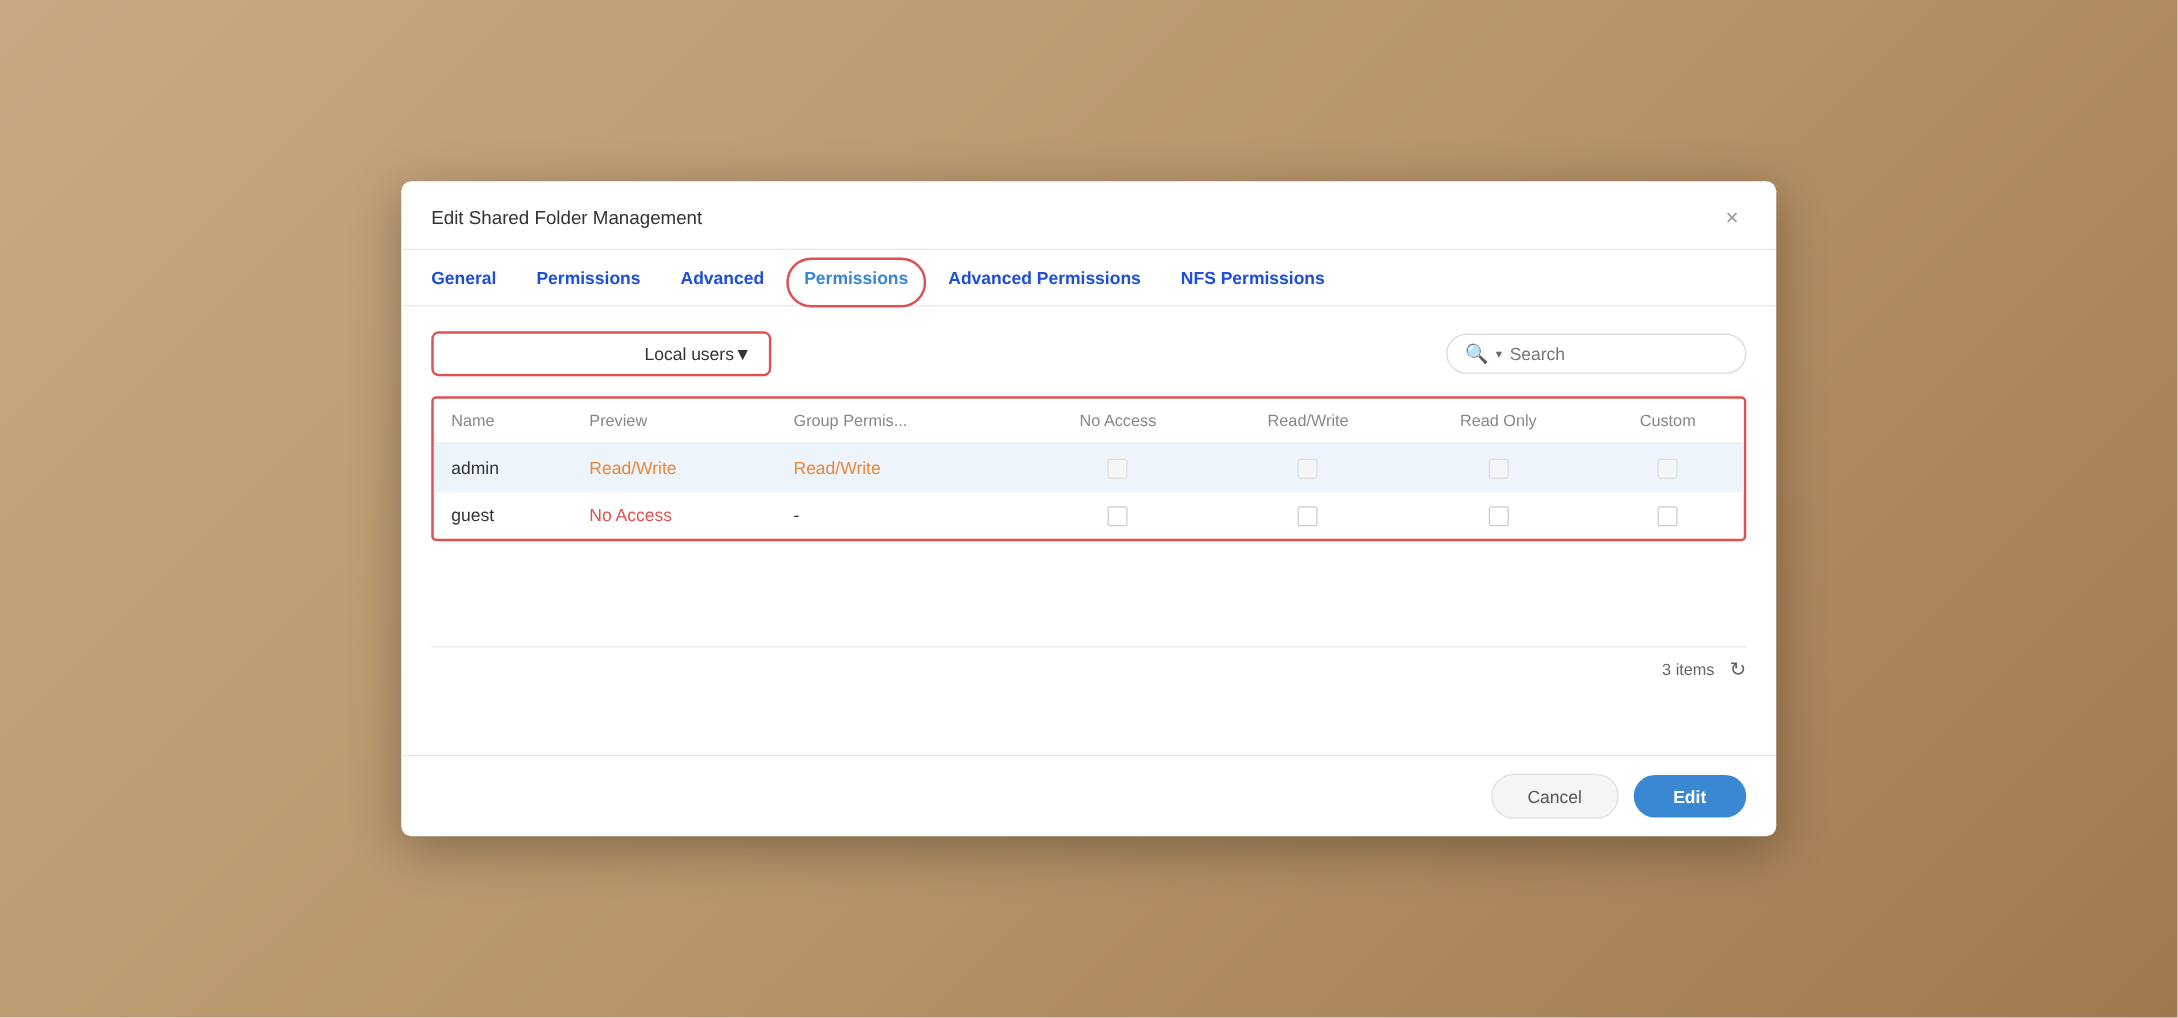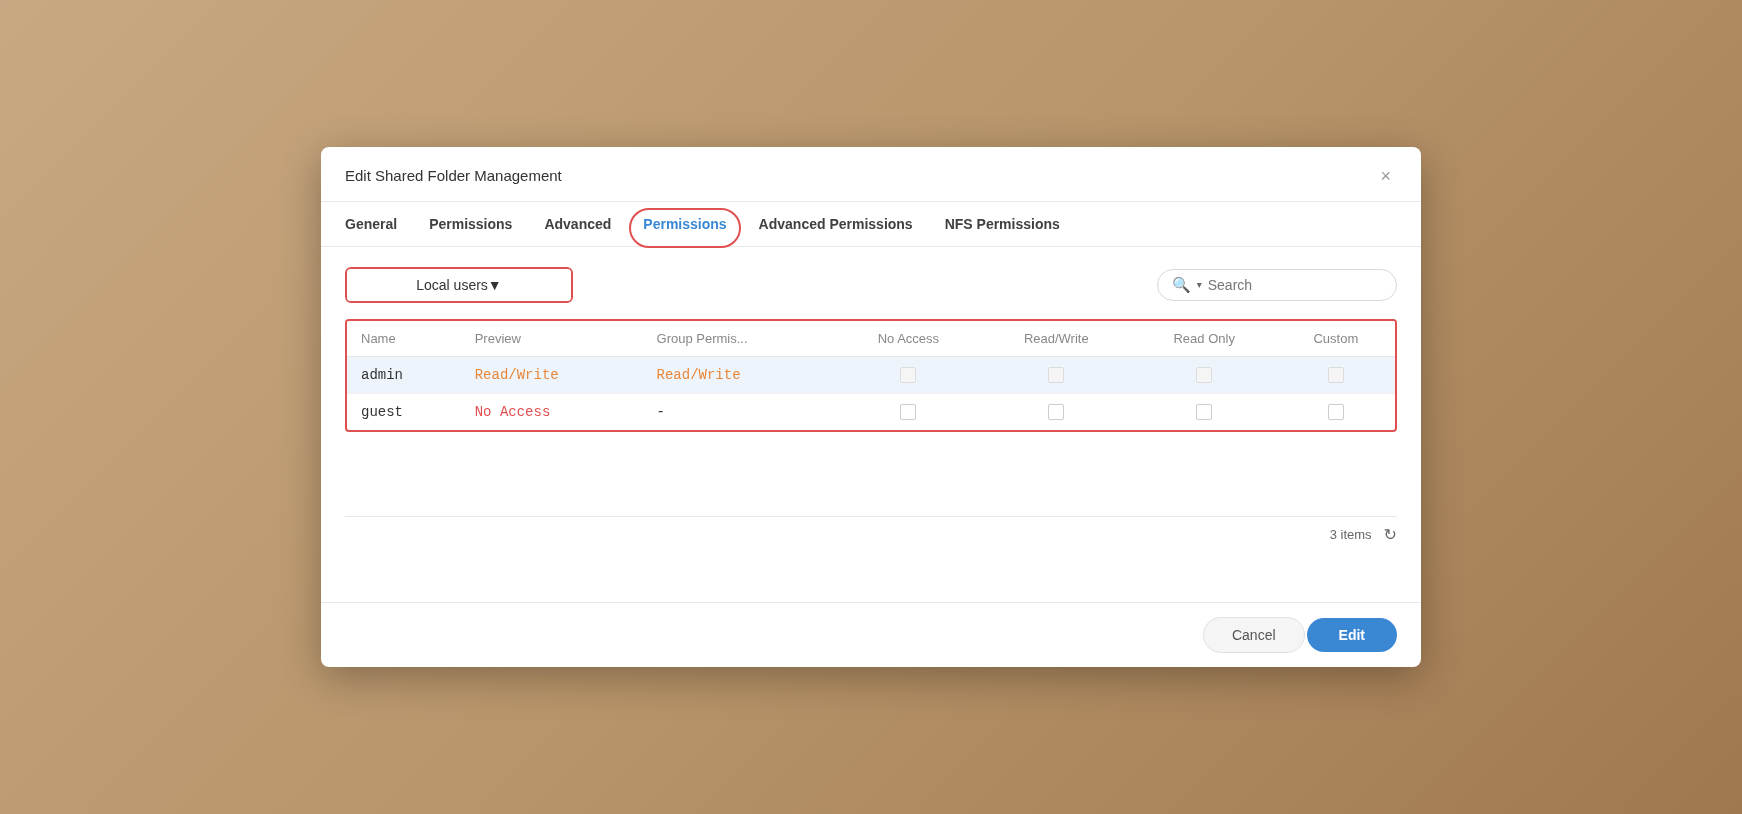--- a/index.html
+++ b/index.html
@@ -44,21 +44,21 @@
     .tabs {
       display: flex;
       align-items: center;
       padding: 14px 24px 0;
       gap: 32px;
       border-bottom: 1px solid #e8e8e8;
     }
     .tab {
       font-size: 14px;
       font-weight: 600;
-      color: #404040;
+      color: #1d4ed8;
       cursor: pointer;
       padding-bottom: 12px;
       border-bottom: 2px solid transparent;
       position: relative;
     }
     .tab.active {
       color: #3a87d4;
     }
     .tab-permissions-wrapper {
       position: relative;
@@ -86,22 +86,22 @@
       border: 2px solid #e05050;
       border-radius: 6px;
       overflow: hidden;
     }
     .user-type-select {
       display: flex;
       align-items: center;
       background: #fff;
       padding: 8px 14px;
       cursor: pointer;
-      width: 224px;
-      justify-content: center;
+      width: 268px;
+      justify-content: flex-end;
       border: none;
       font-size: 14px;
       color: #333;
     }
     .search-box {
       display: flex;
       align-items: center;
       border: 1px solid #d9d9d9;
       border-radius: 20px;
       padding: 6px 14px;
@@ -140,21 +140,20 @@
       text-align: left;
       font-size: 13px;
       font-weight: 400;
       color: #888;
       background: #fff;
       border-bottom: 1px solid #e8e8e8;
     }
     thead th.center { text-align: center; }
     tbody tr {
       border-bottom: 1px solid #f0f0f0;
-      font-family: Liberation Mono, monospace;
     }
     tbody tr:last-child { border-bottom: none; }
     tbody tr.highlighted {
       background: #eef4fb;
     }
     tbody td {
       padding: 10px 14px;
       font-size: 14px;
       color: #333;
     }
@@ -193,21 +192,21 @@
       border: none;
       cursor: pointer;
       font-size: 16px;
       color: #666;
     }
     .dialog-footer {
       display: flex;
       align-items: center;
       justify-content: flex-end;
       padding: 14px 24px;
-      gap: 2px;
+      gap: 12px;
       border-top: 1px solid #e8e8e8;
       margin-top: 26px;
     }
     .btn-cancel {
       background: #f5f5f5;
       border: 1px solid #e0e0e0;
       border-radius: 20px;
       padding: 9px 28px;
       font-size: 14px;
       color: #555;

